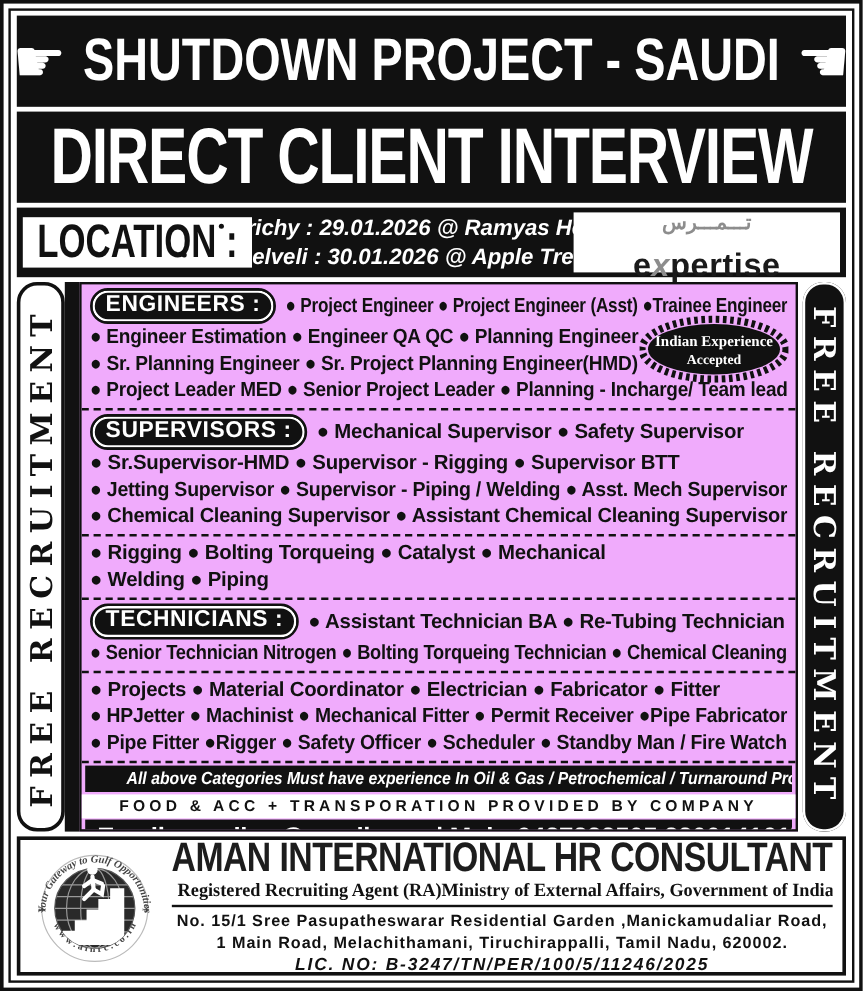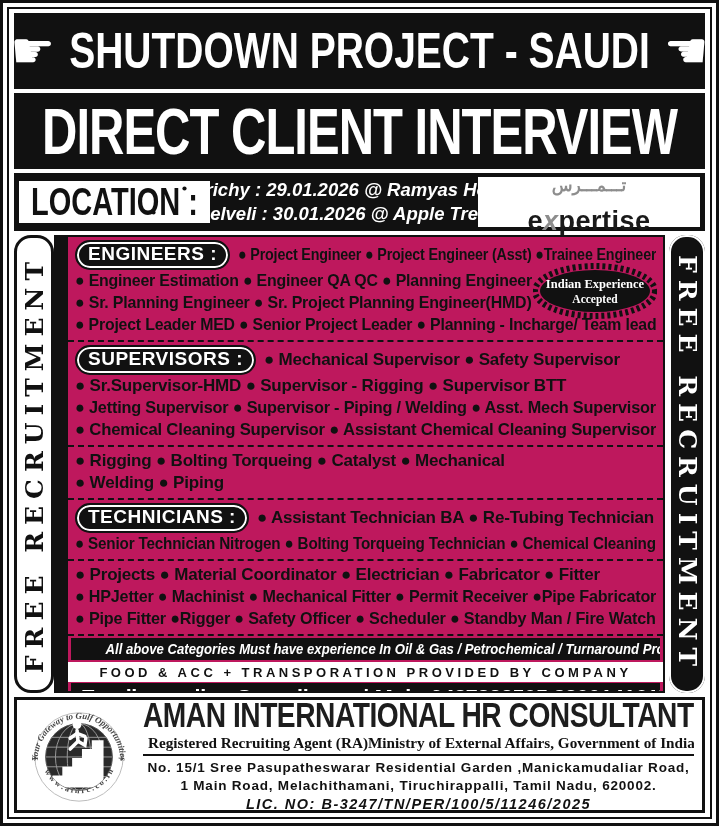--- a/index.html
+++ b/index.html
@@ -27,21 +27,21 @@
   .expbox{background:#fff;width:222px;height:50px;display:flex;flex-direction:column;align-items:center;justify-content:space-between;flex:0 0 auto;line-height:1;}
   .exp-ar{color:#8d8d8d;font-weight:700;font-size:17px;letter-spacing:2px;}
   .exp-word{font-weight:900;font-size:27px;letter-spacing:.5px;color:#1a1a1a;margin-top:14px;}
   .exp-word .x{color:#8d8d8d;font-style:italic;}
   
   .bodyrow{display:flex;height:458px;flex:0 0 auto;}
   .side{flex:0 0 auto;display:flex;align-items:center;justify-content:center;}
   .side-left{width:34px;border:3px solid #111;border-radius:17px;background:#fff;}
   .side-left .vt{writing-mode:vertical-rl;transform:rotate(180deg);font-family:"DejaVu Serif",serif;font-weight:700;font-size:25px;letter-spacing:7px;white-space:nowrap;color:#111;}
   .gutter{width:12px;background:#111;flex:0 0 auto;}
-  .main{flex:1;border:2px solid #111;background:#be185d;display:flex;flex-direction:column;min-width:0;overflow:hidden;}
+  .main{flex:1;border:2px solid #111;background:#f0abfc;display:flex;flex-direction:column;min-width:0;overflow:hidden;}
   .side-right{width:36px;background:#111;border-radius:17px;box-shadow:inset 0 0 0 2px #fff;margin-left:4px;}
   .side-right .vt{writing-mode:vertical-rl;font-family:"DejaVu Serif",serif;font-weight:700;font-size:25px;letter-spacing:7px;white-space:nowrap;color:#fff;}
   
   .section{padding:3px 7px 4px;border-bottom:2px dashed #111;position:relative;}
   .section:last-of-type{border-bottom:none;}
   .row1{display:flex;align-items:center;gap:8px;}
   .pill{background:#111;color:#fff;font-weight:800;font-size:19px;letter-spacing:.5px;padding:2px 11px 4px;border-radius:16px;box-shadow:inset 0 0 0 2px #fff;border:2px solid #111;white-space:nowrap;flex:0 0 auto;line-height:1.05;}
   .lwrap{flex:1;min-width:0;overflow:hidden;}
   .lnwrap{overflow:hidden;}
   .line{font-weight:700;font-size:17px;line-height:22px;color:#111;letter-spacing:-.2px;}

